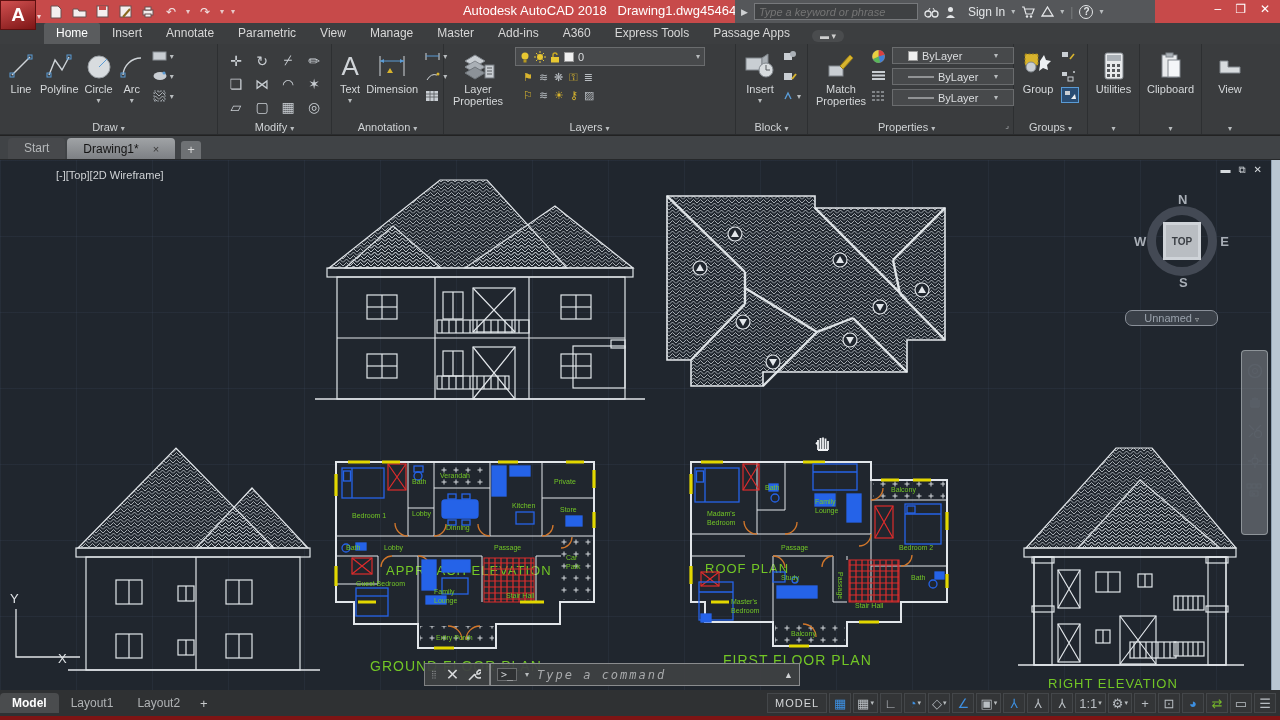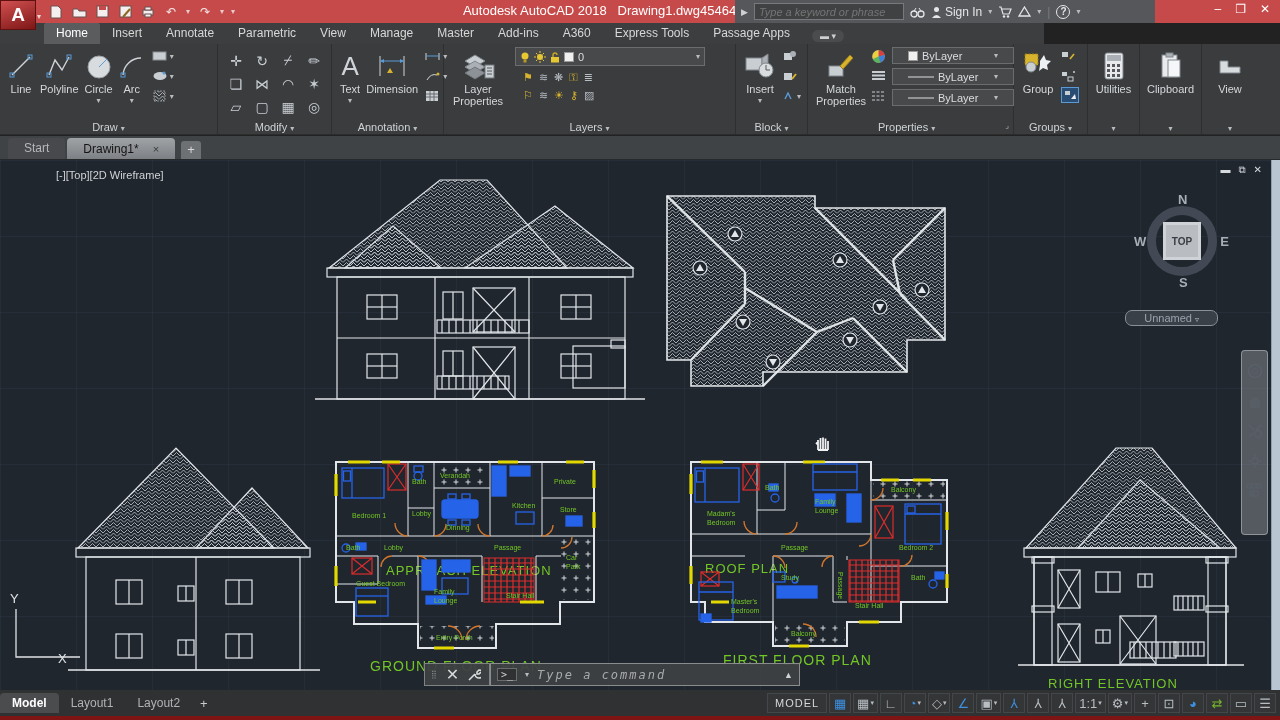--- a/index.html
+++ b/index.html
@@ -10,27 +10,27 @@
   
   #titlebar { position:absolute; left:0; top:0; width:1280px; height:23px; background:#c74a4a; display:flex; align-items:center; }
   #acad-logo { position:absolute; left:0; top:0; width:36px; height:30px; background:linear-gradient(160deg,#d15050,#7e1616); border:1px solid #5f1010; color:#fff; font-weight:bold; font-size:19px; display:flex; align-items:center; justify-content:center; z-index:30;}
   #logo-arrow { position:absolute; left:37px; top:12px; color:#f0d5d5; font-size:8px; z-index:30;}
   .qat { display:flex; align-items:center; gap:7px; margin-left:48px; color:#f2e6e6; font-size:12px;}
   .qat .qicon { width:16px; height:14px; display:flex; align-items:center; justify-content:center; }
   .qat svg { display:block; }
   .qsep { color:#e8caca; font-size:8px; }
   #title-text { position:absolute; left:0; right:0; top:3px; text-align:center; color:#fff; font-size:13px; pointer-events:none; }
   #infocenter { position:absolute; left:735px; top:0; width:420px; height:23px; background:#55575a; display:flex; align-items:center; gap:6px; padding:0 6px; font-size:12px; }
-  #ic-search { width:150px; height:17px; background:#3f4143; border:1px solid #77797c; color:#b8b8b8; font-style:italic; font-size:11px; padding:0 4px; font-family:"Liberation Sans",sans-serif;}
-  .ic-item { color:#e4e6e8; display:flex; align-items:center; gap:3px; }
+  #ic-search { width:164px; height:17px; background:#3f4143; border:1px solid #77797c; color:#b8b8b8; font-style:italic; font-size:11px; padding:0 4px; font-family:"Liberation Sans",sans-serif;}
+  .ic-item { color:#e4e6e8; display:flex; align-items:center; gap:12px; }
   .win-btns { position:absolute; right:4px; top:2px; display:flex; gap:14px; color:#fff; font-size:12px; }
   .win-btns span { cursor:default; }
 
   
-  #ribbon-tabs { position:absolute; left:0; top:23px; width:1044px; height:21px; background:#3c3e40; display:flex; align-items:flex-end; padding-left:44px; }
+  #ribbon-tabs { position:absolute; left:0; top:23px; width:1280px; height:21px; background:#3c3e40; display:flex; align-items:flex-end; padding-left:44px; }
   .rtab { color:#d8d8d8; font-size:12px; padding:3px 12px; height:21px; }
   .rtab.active { background:#5a5c5e; color:#fff; border-radius:2px 2px 0 0; }
   #ribbon-collapse { margin-left:10px; color:#cfcfcf; font-size:9px; background:#4a4c4e; border-radius:6px; padding:1px 8px; margin-bottom:2px;}
 
   
   #ribbon { position:absolute; left:0; top:44px; width:1280px; height:91px; background:#3a3c3e; display:flex; border-bottom:1px solid #2a2c2e;}
   .panel { position:relative; border-right:1px solid #2d2f31; padding:3px 5px 15px 5px; display:flex; align-items:flex-start; }
   .panel-label { position:absolute; bottom:1px; left:0; right:0; text-align:center; color:#cfd2d4; font-size:11px; white-space:nowrap;}
   .chev { font-size:8px; color:#b8bcbe; }
   .bigbtn { display:flex; flex-direction:column; align-items:center; justify-content:flex-start; color:#d5d8da; font-size:11px; text-align:center; line-height:12px; padding:2px 3px; }

